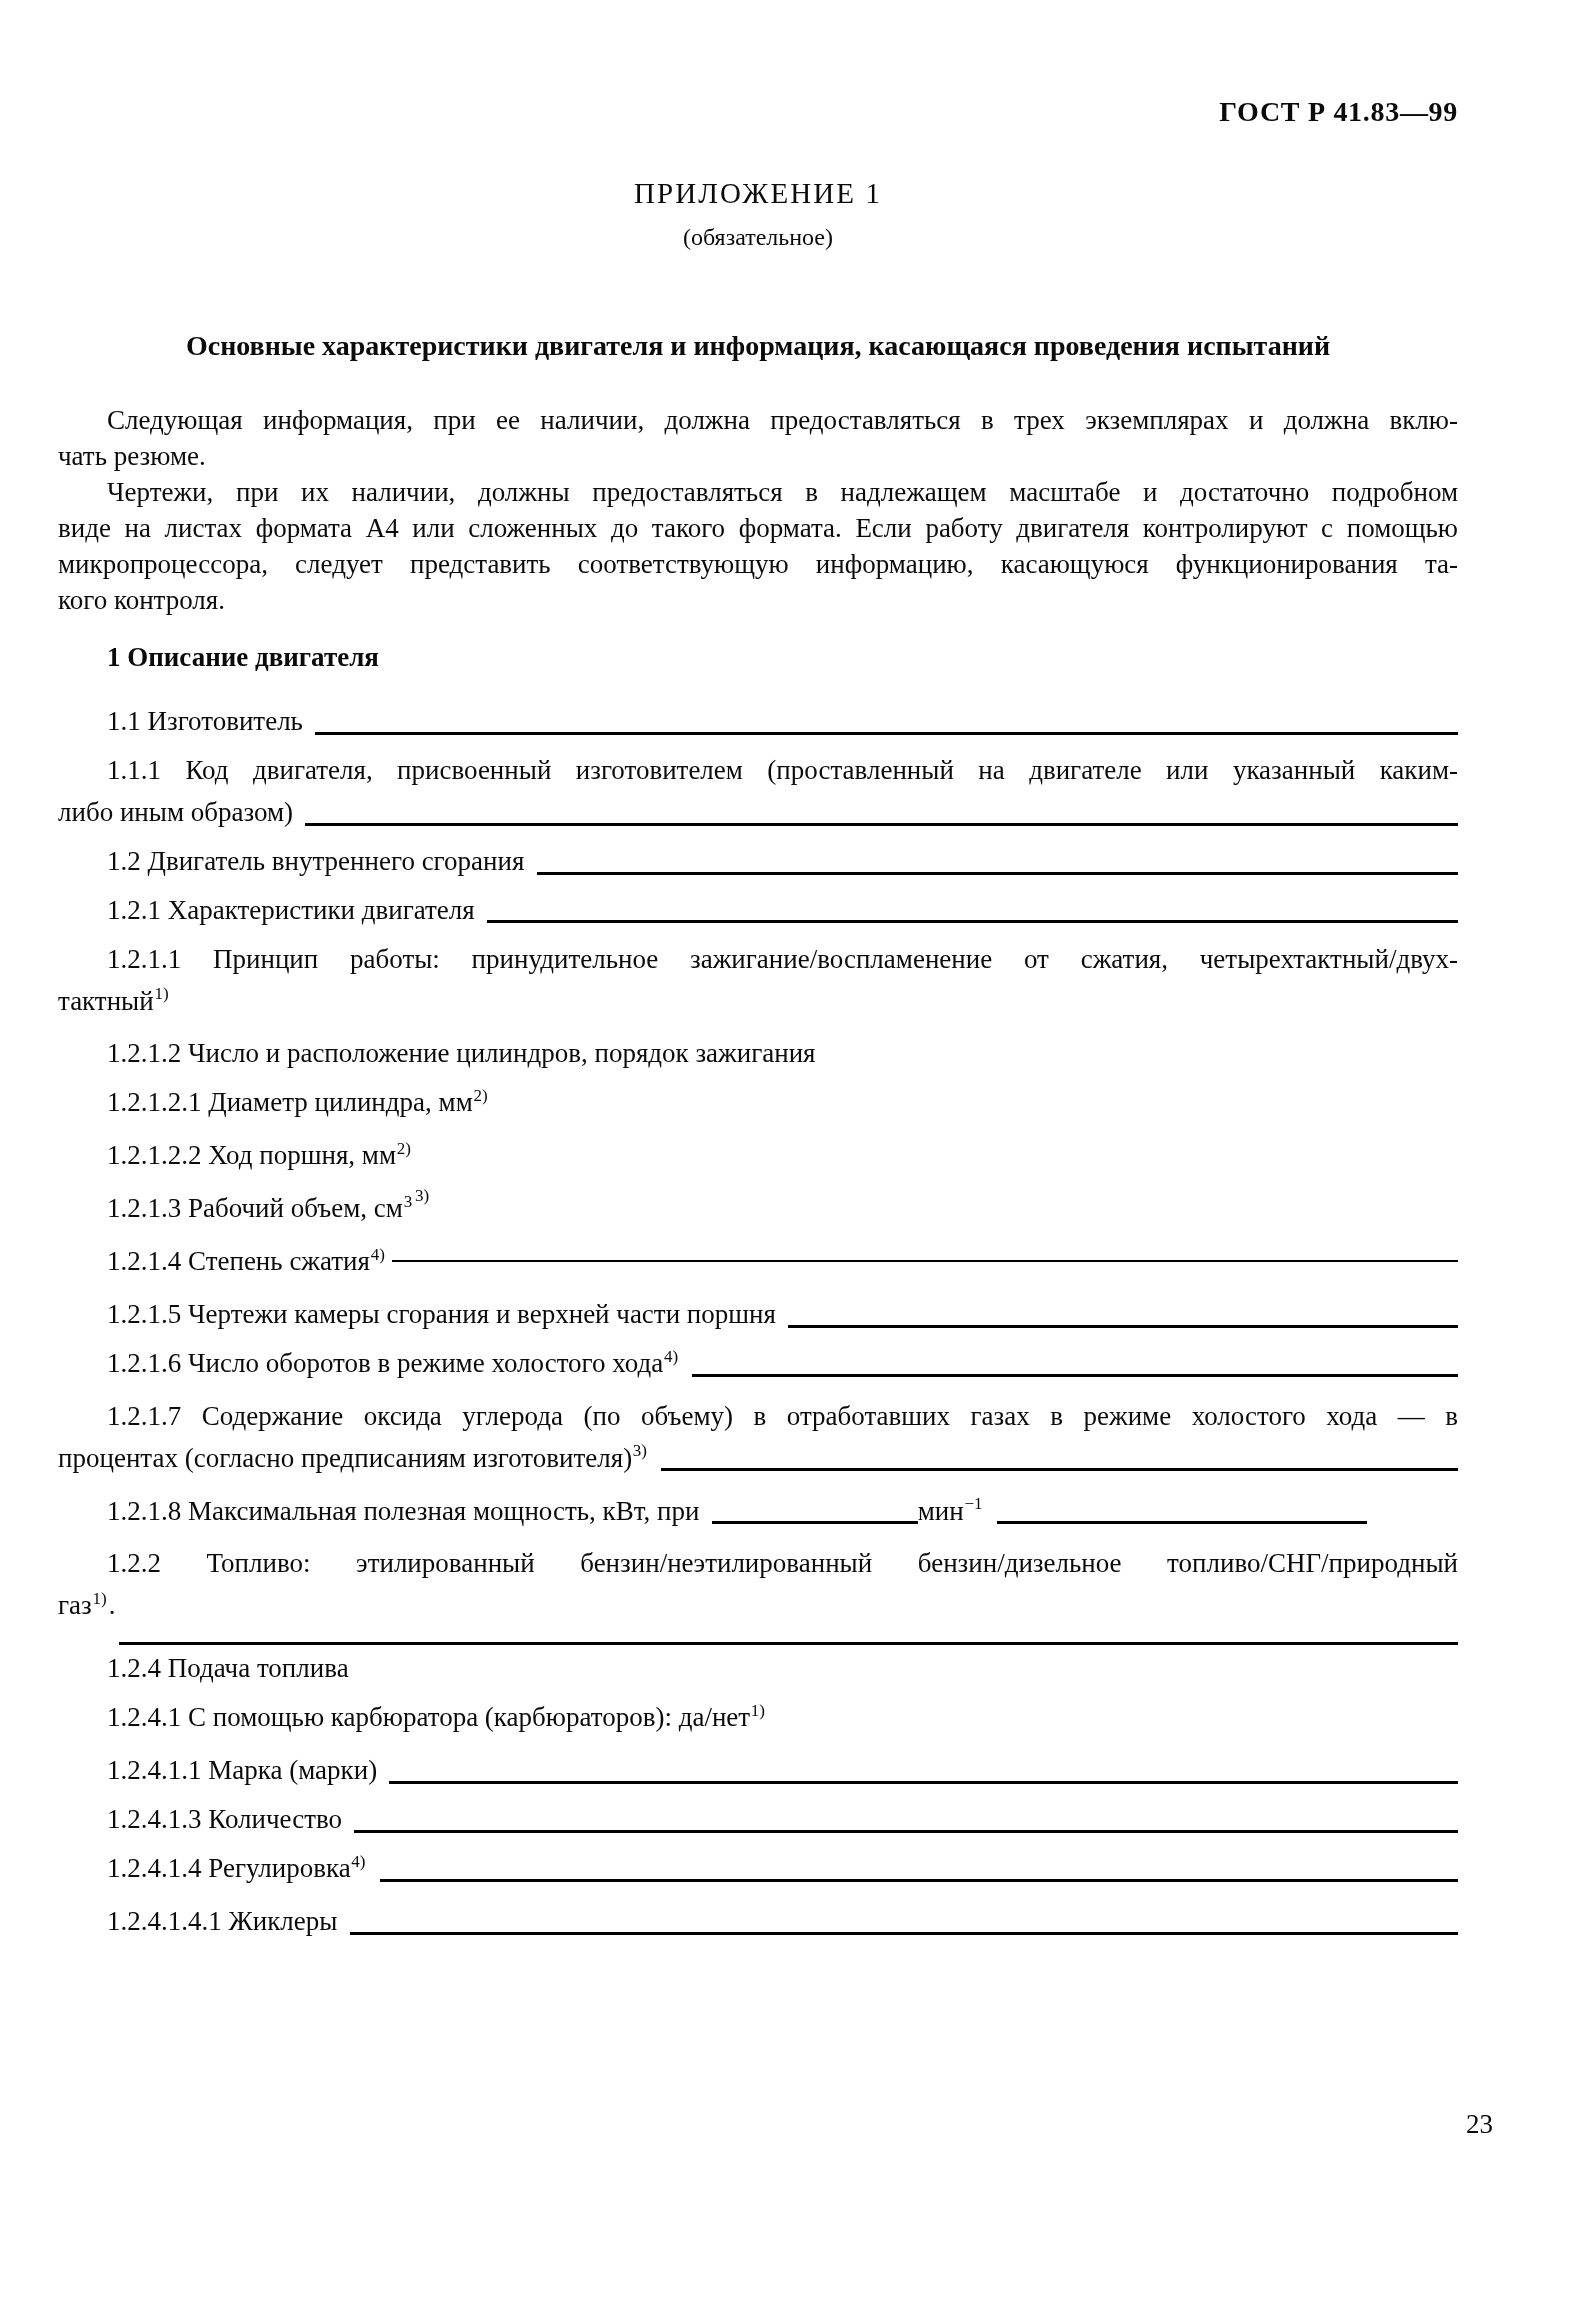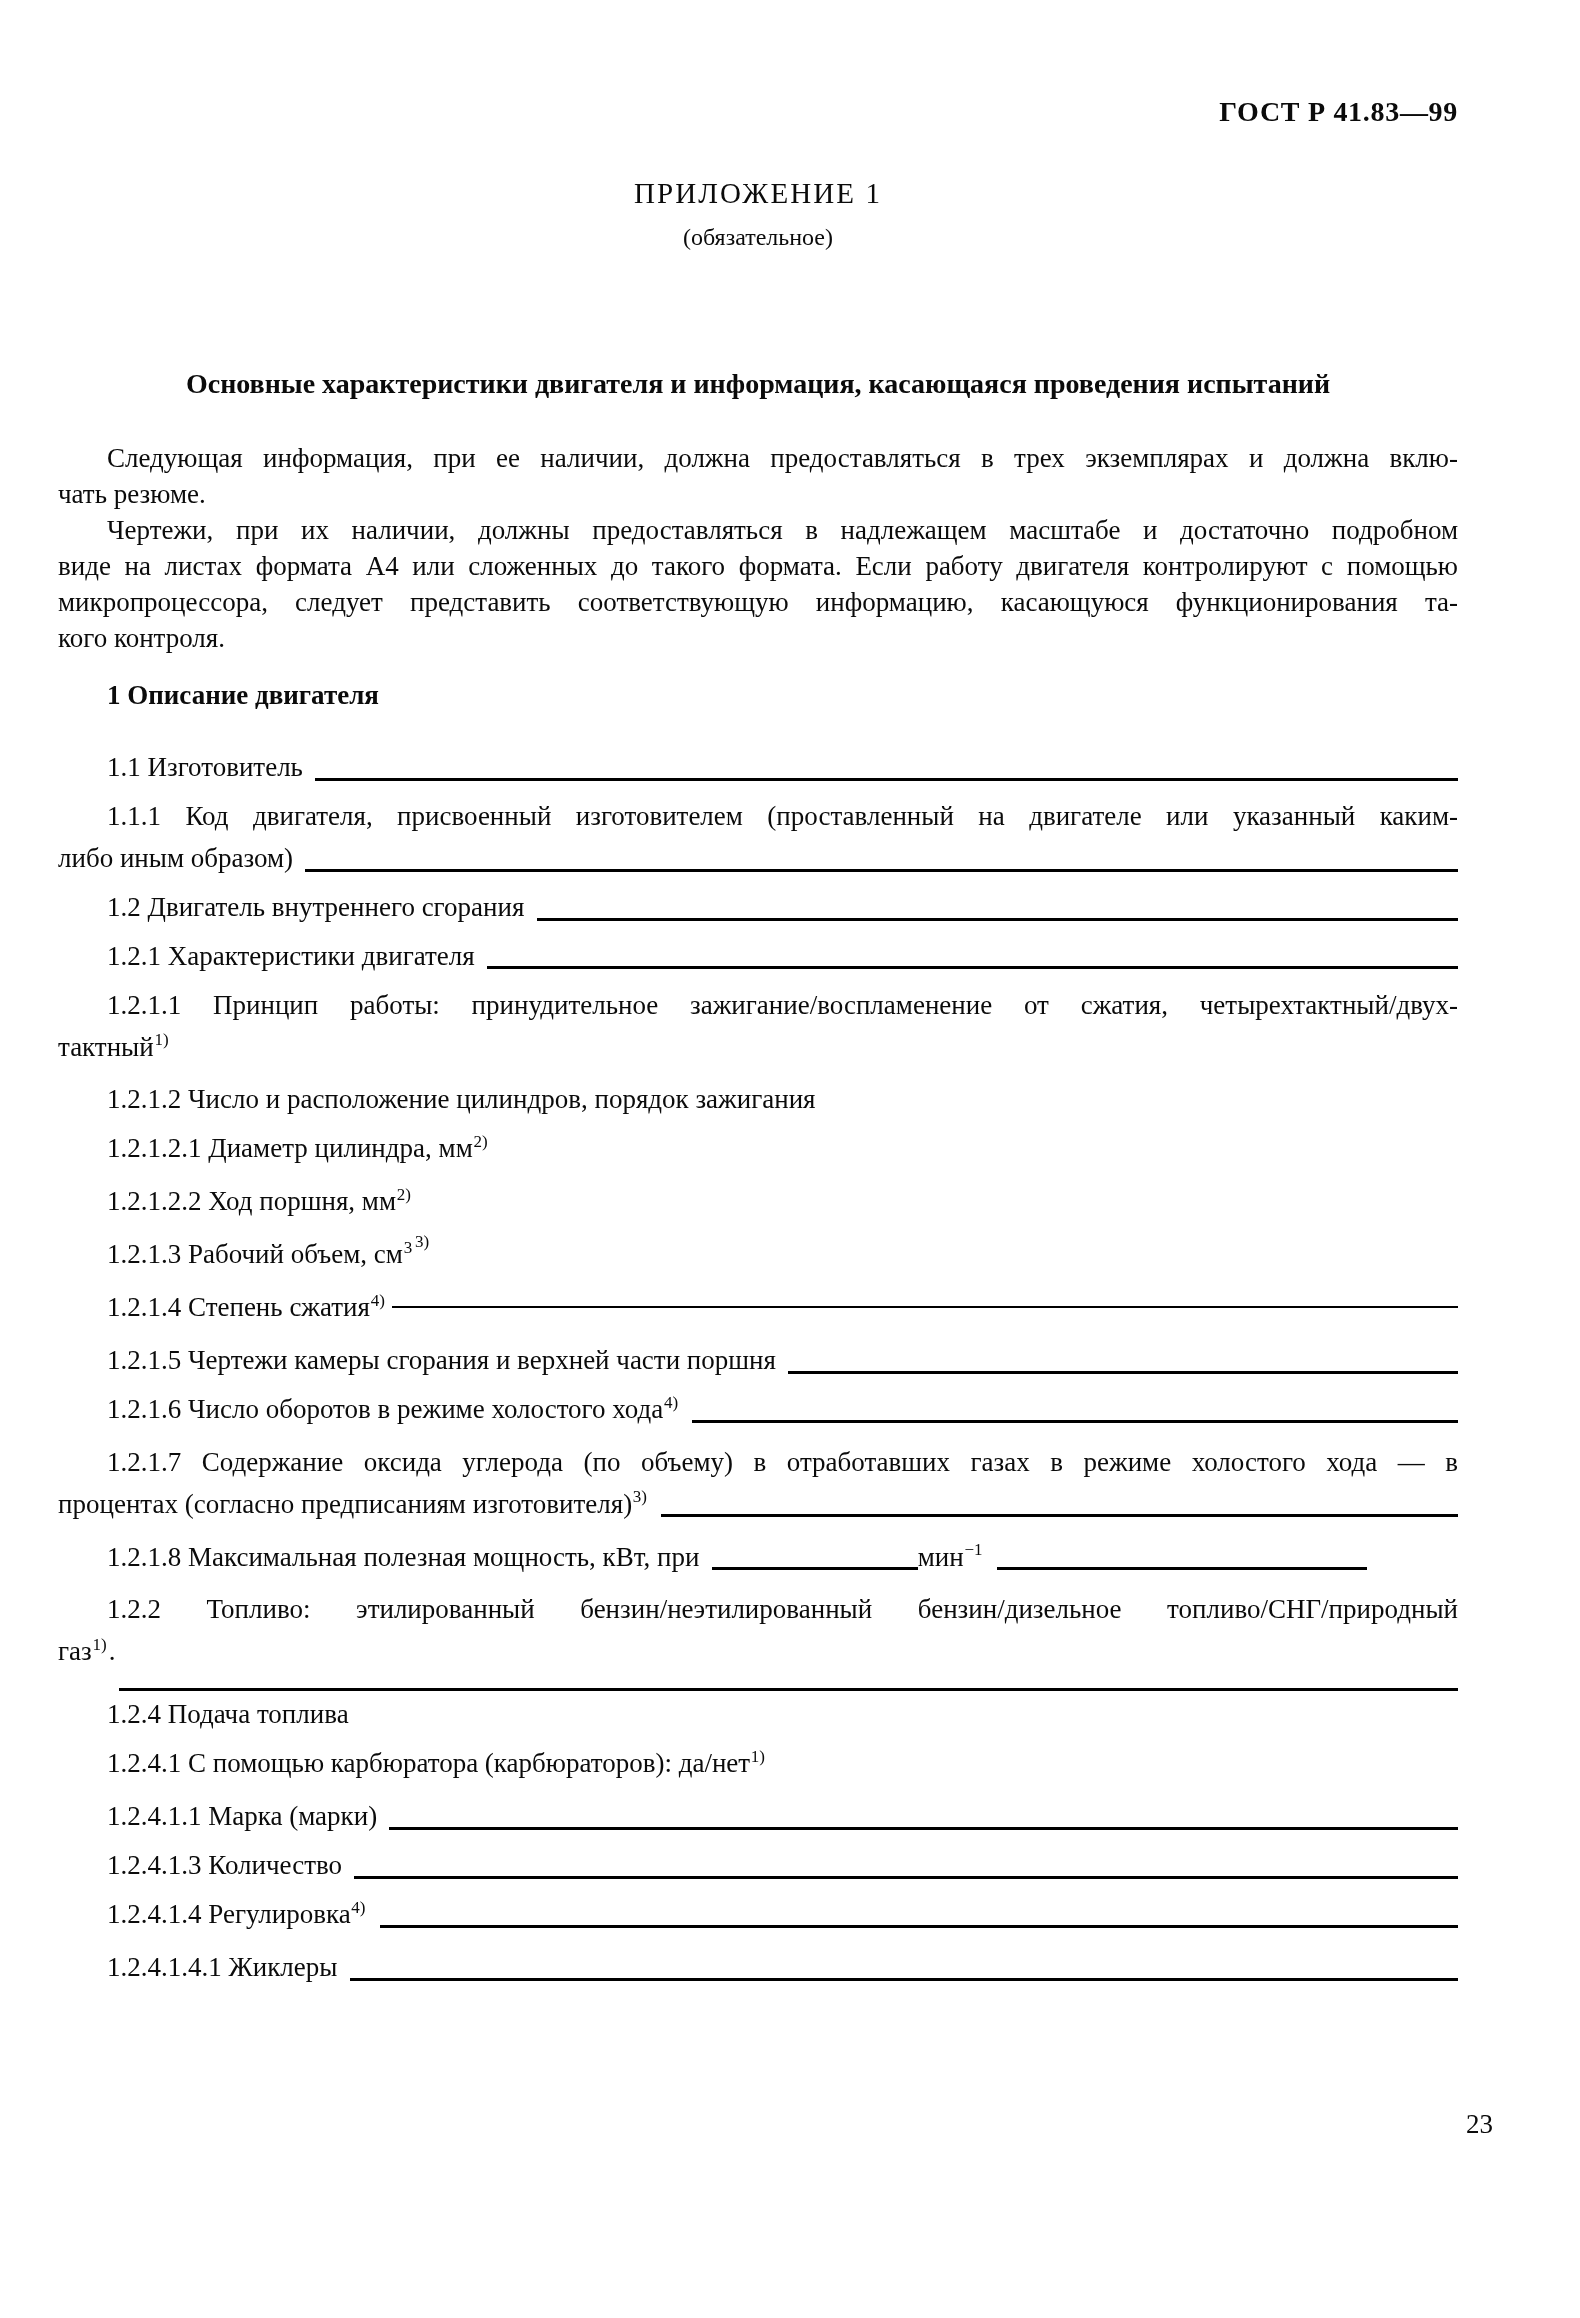--- a/index.html
+++ b/index.html
@@ -9,27 +9,27 @@
     background:#ffffff;color:#0b0b0b;
     font-family:"Liberation Serif","DejaVu Serif",serif;
     font-size:27px;
     box-sizing:border-box;
     padding:96px 123px 0 58px;
     overflow:hidden;
   }
   .gost-header{text-align:right;font-weight:bold;font-size:28px;letter-spacing:0.7px;}
   .appendix{margin-top:49px;text-align:center;font-size:29px;letter-spacing:2.1px;}
   .appendix-sub{margin-top:14px;text-align:center;font-size:24px;}
-  .doc-title{margin-top:117px;text-align:center;font-weight:bold;font-size:28px;}
+  .doc-title{margin-top:79px;text-align:center;font-weight:bold;font-size:28px;}
   .intro{margin-top:40px;}
   .pline{line-height:36px;}
   .pline.just{text-align:justify;text-align-last:justify;}
   .indent{padding-left:49px;}
   .section-heading{margin-top:24px;font-weight:bold;font-size:27px;padding-left:49px;}
-  .items{margin-top:35px;}
+  .items{margin-top:27px;}
   .item{margin-bottom:6.9px;}
   .frow{display:flex;align-items:baseline;line-height:42px;}
   .jline{line-height:42px;text-align:justify;text-align-last:justify;}
   .txt{white-space:pre;}
   .jline .txt{white-space:normal;}
   .blank{
     display:inline-block;height:0;
     border-bottom:3.4px solid #000;
     position:relative;top:4.8px;
     margin-left:12.3px;

